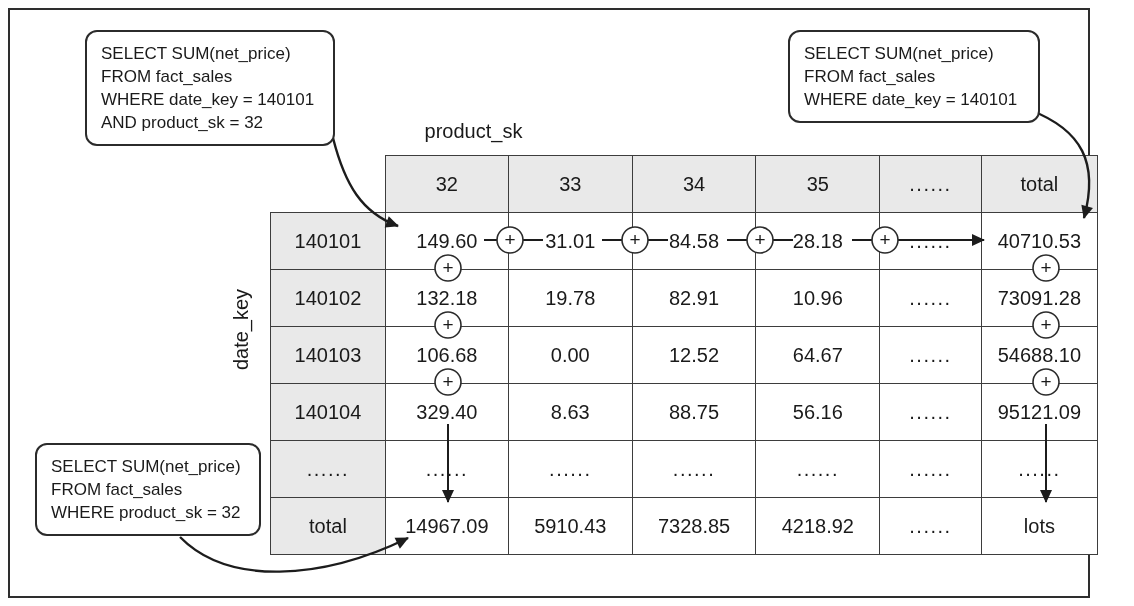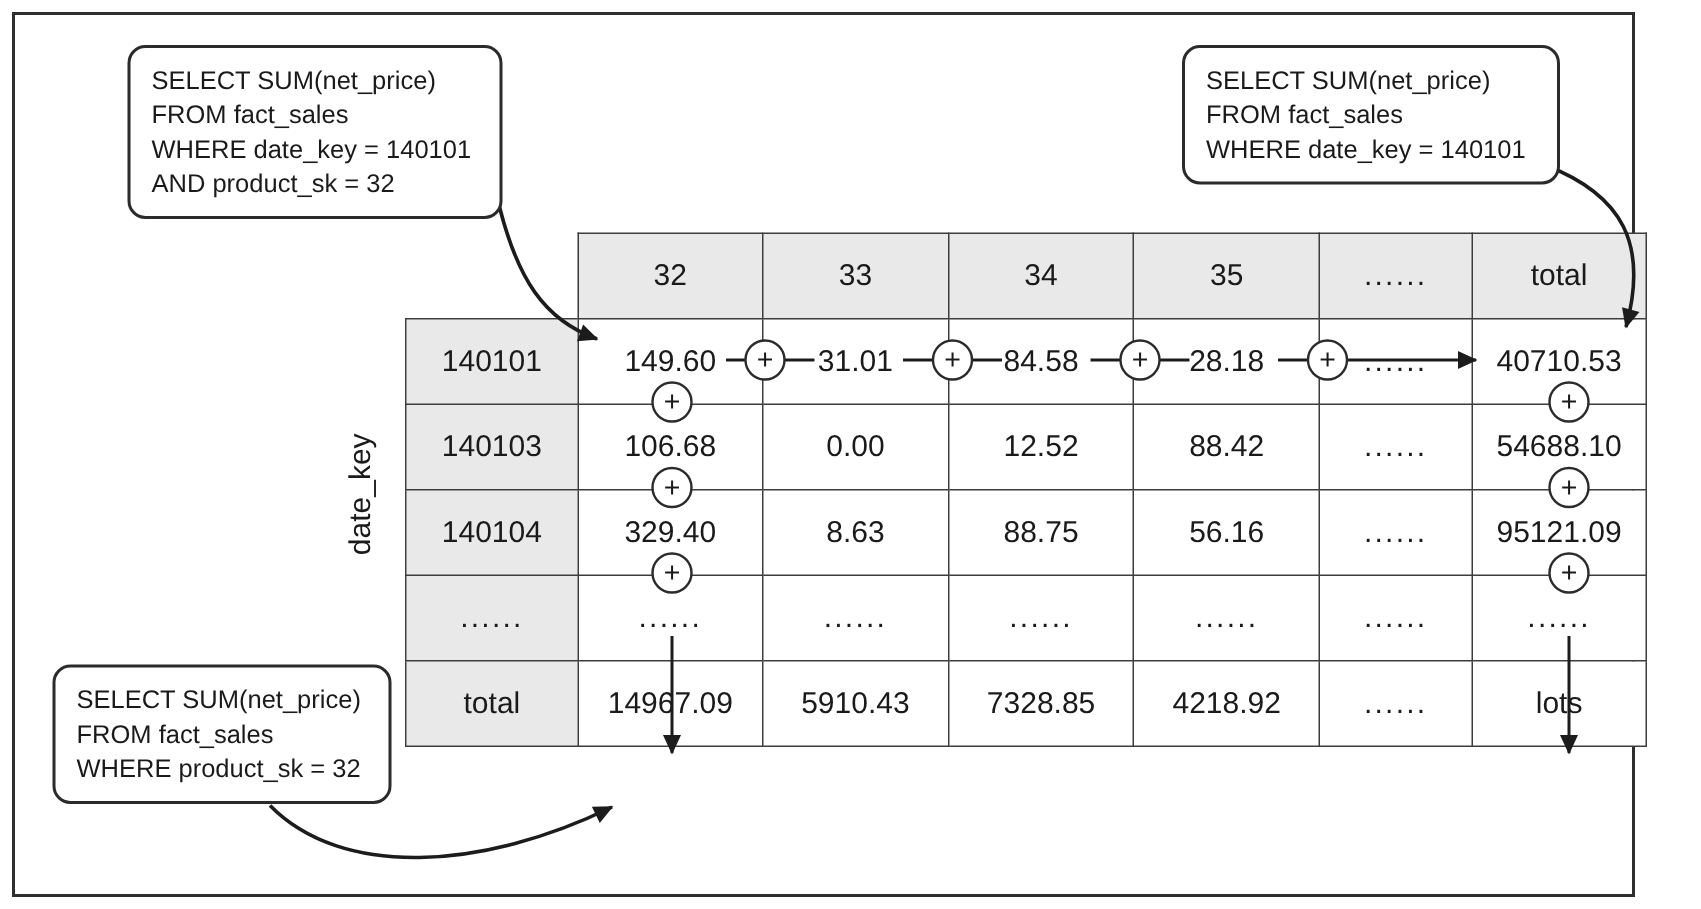--- a/index.html
+++ b/index.html
@@ -47,20 +47,21 @@
     <div>SELECT SUM(net_price)</div>
     <div>FROM fact_sales</div>
     <div>WHERE date_key = 140101</div>
   </div>
   <div class="callout" id="callout-bl">
     <div>SELECT SUM(net_price)</div>
     <div>FROM fact_sales</div>
     <div>WHERE product_sk = 32</div>
   </div>
 
+  <div class="axis-col">product_sk</div>
   <div class="axis-row">date_key</div>
 
   <table class="grid">
     <colgroup>
       <col style="width:116px">
         <col style="width:124px">
         <col style="width:125px">
       <col style="width:125px">
         <col style="width:125px">
         <col style="width:103px">
@@ -79,25 +80,34 @@
     <tr>
       <td class="hdr">140101</td>
       <td>149.60</td>
       <td>31.01</td>
       <td>84.58</td>
       <td>28.18</td>
       <td class="dots">......</td>
       <td>40710.53</td>
     </tr>
     <tr>
+      <td class="hdr">140102</td>
+      <td>132.18</td>
+      <td>19.78</td>
+      <td>82.91</td>
+      <td>10.96</td>
+      <td class="dots">......</td>
+      <td>73091.28</td>
+    </tr>
+    <tr>
       <td class="hdr">140103</td>
       <td>106.68</td>
       <td>0.00</td>
       <td>12.52</td>
-      <td>88.42</td>
+      <td>64.67</td>
       <td class="dots">......</td>
       <td>54688.10</td>
     </tr>
     <tr>
       <td class="hdr">140104</td>
       <td>329.40</td>
       <td>8.63</td>
       <td>88.75</td>
       <td>56.16</td>
       <td class="dots">......</td>

